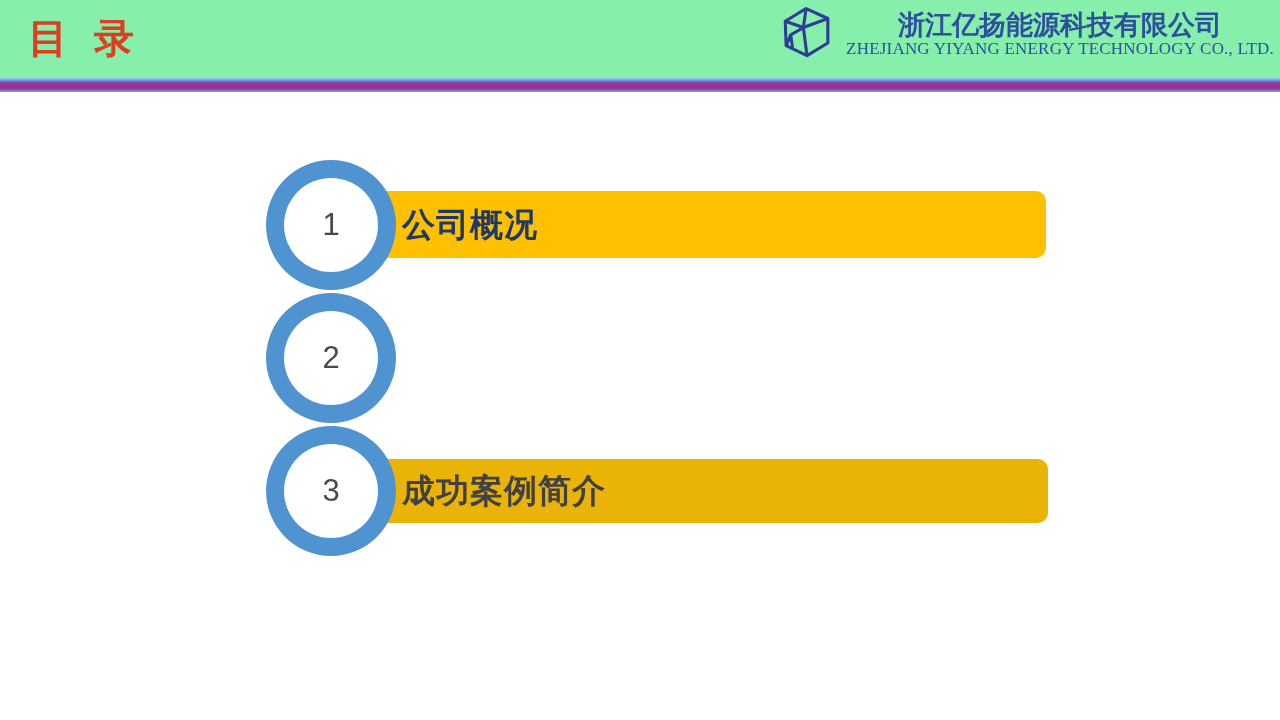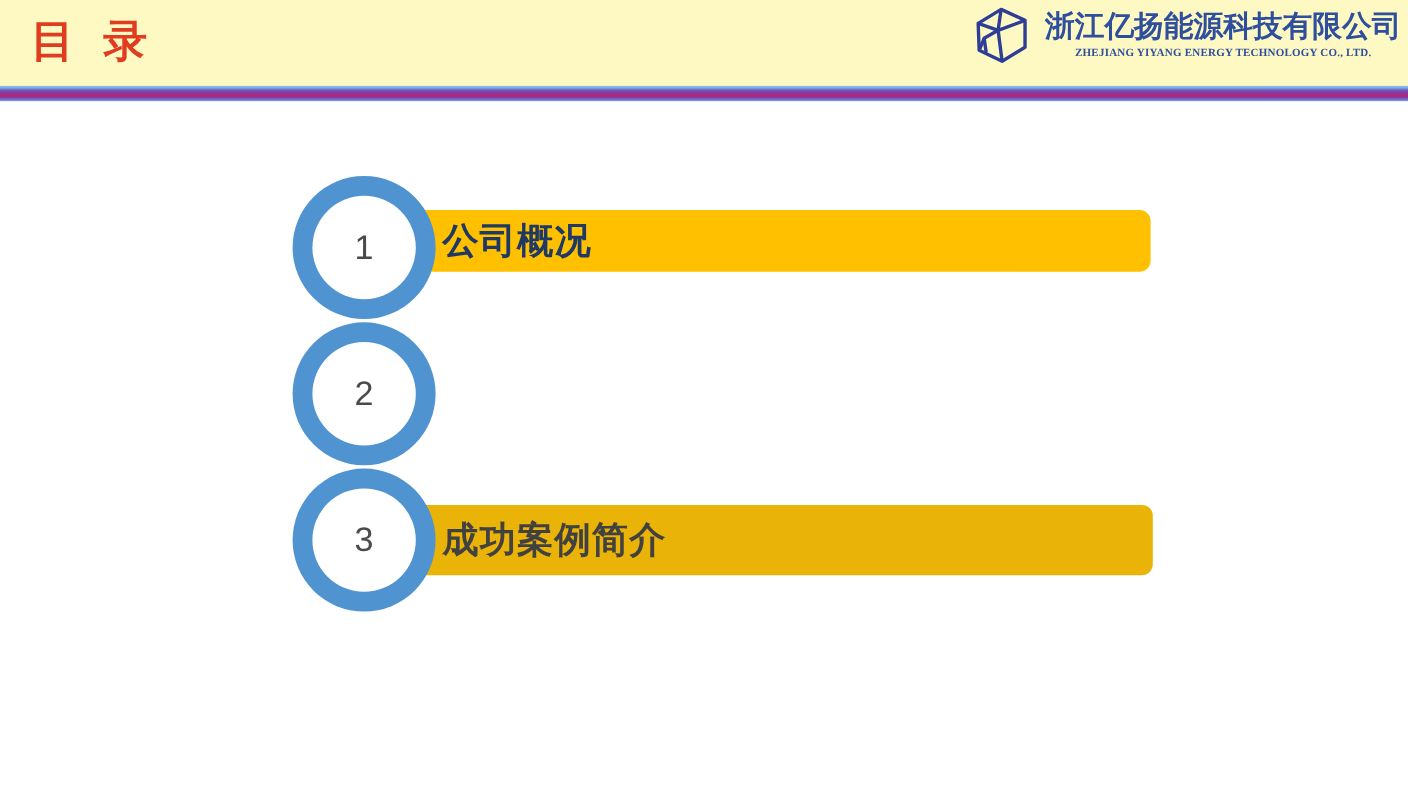--- a/index.html
+++ b/index.html
@@ -16,21 +16,21 @@
     position: relative;
   }
 
   
   .slide-header {
     position: absolute;
     top: 0;
     left: 0;
     width: 1280px;
     height: 78px;
-    background: #fef9c3;
+    background: #86efac;
   }
 
   .page-title {
     position: absolute;
     left: 28px;
     top: 12px;
     font-size: 40px;
     font-weight: bold;
     color: #E03C1F;
     letter-spacing: 6px;
@@ -64,22 +64,22 @@
   .brand-cn {
     font-size: 27px;
     font-weight: bold;
     color: #2E4E9E;
     line-height: 32px;
     white-space: nowrap;
     letter-spacing: 0px;
     font-family: "DejaVu Sans", "Liberation Sans", sans-serif;
   }
   .brand-en {
-    font-size: 10px;
-    font-weight: bold;
+    font-size: 17px;
+    font-weight: normal;
     color: #2E4E9E;
     line-height: 16px;
     white-space: nowrap;
     letter-spacing: 0.2px;
     font-family: "Liberation Serif", "DejaVu Serif", serif;
   }
 
   
   .divider-band {
     position: absolute;
@@ -116,21 +116,21 @@
   }
   .toc-item.row1 { top: 68px; }
   .toc-item.row2 { top: 201px; }
   .toc-item.row3 { top: 334px; }
 
   
   .toc-bar {
     position: absolute;
     left: 98px;
     top: 31px;
-    height: 56px;
+    height: 67px;
     border-radius: 10px;
     display: flex;
     align-items: center;
     box-sizing: border-box;
     padding-left: 38px;
   }
   .toc-item.row1 .toc-bar { width: 682px; background: #FFC000; }
   .toc-item.row2 .toc-bar {
     width: 684px;
     height: 64px;

